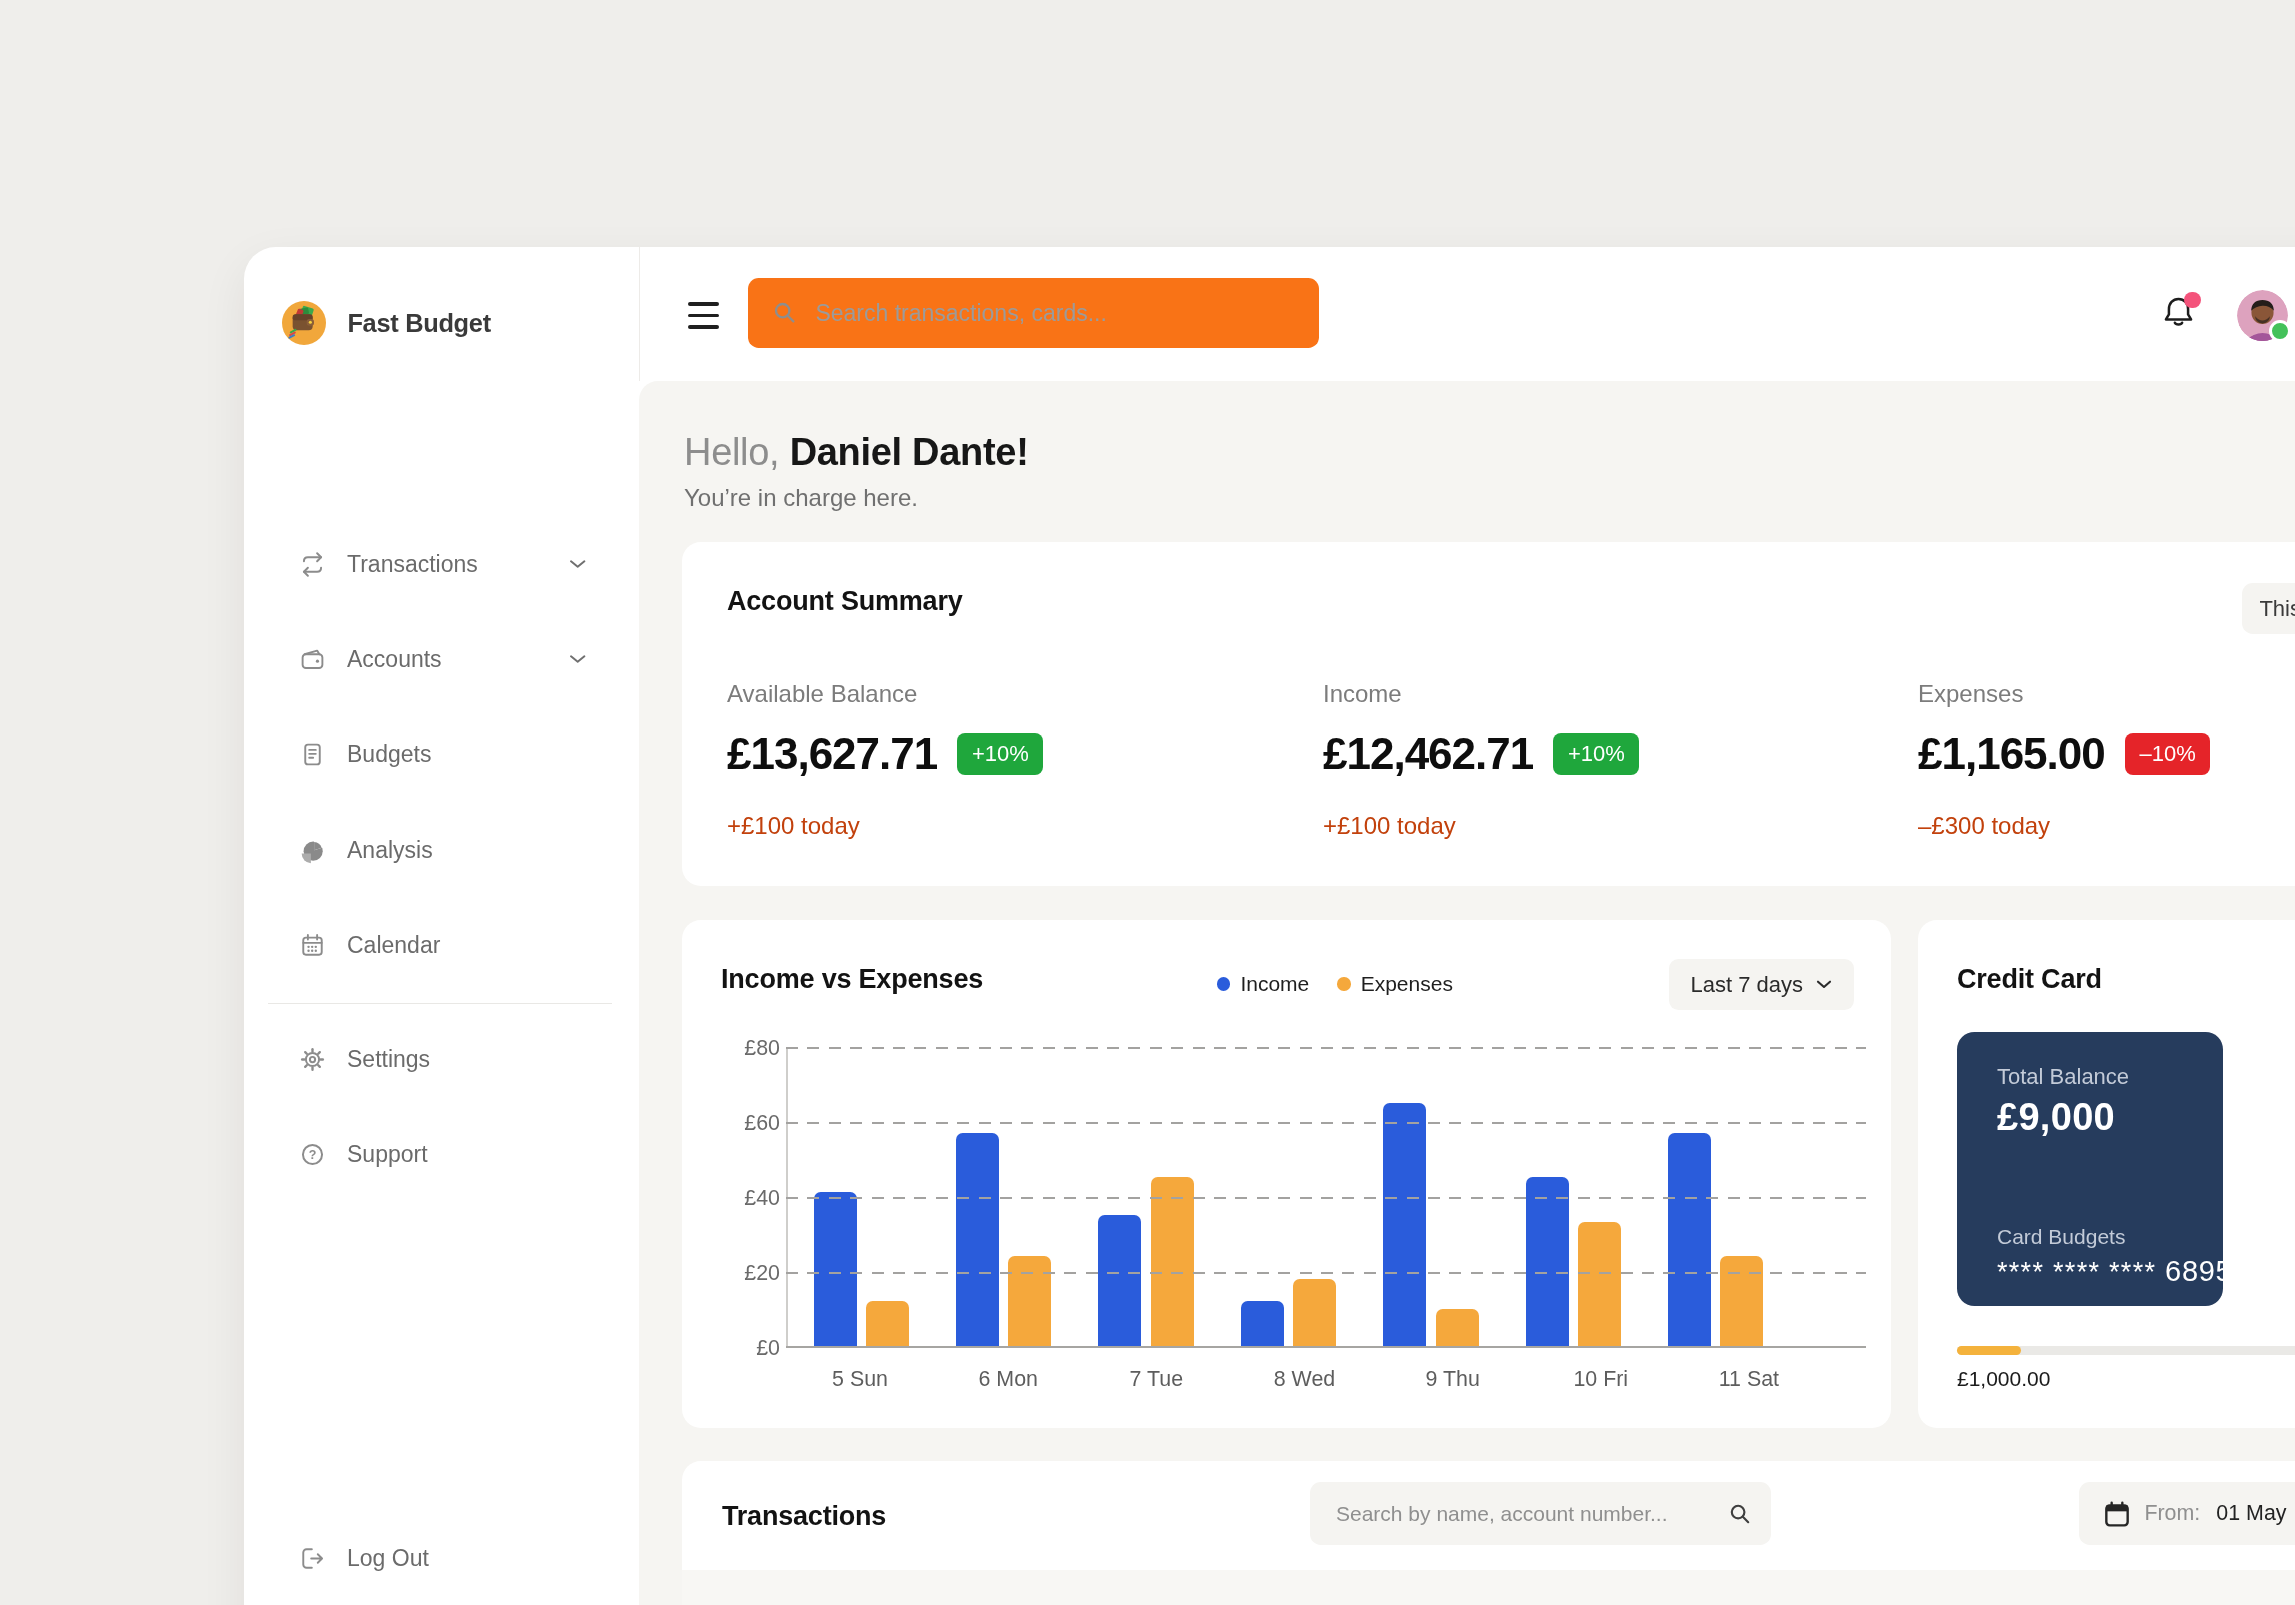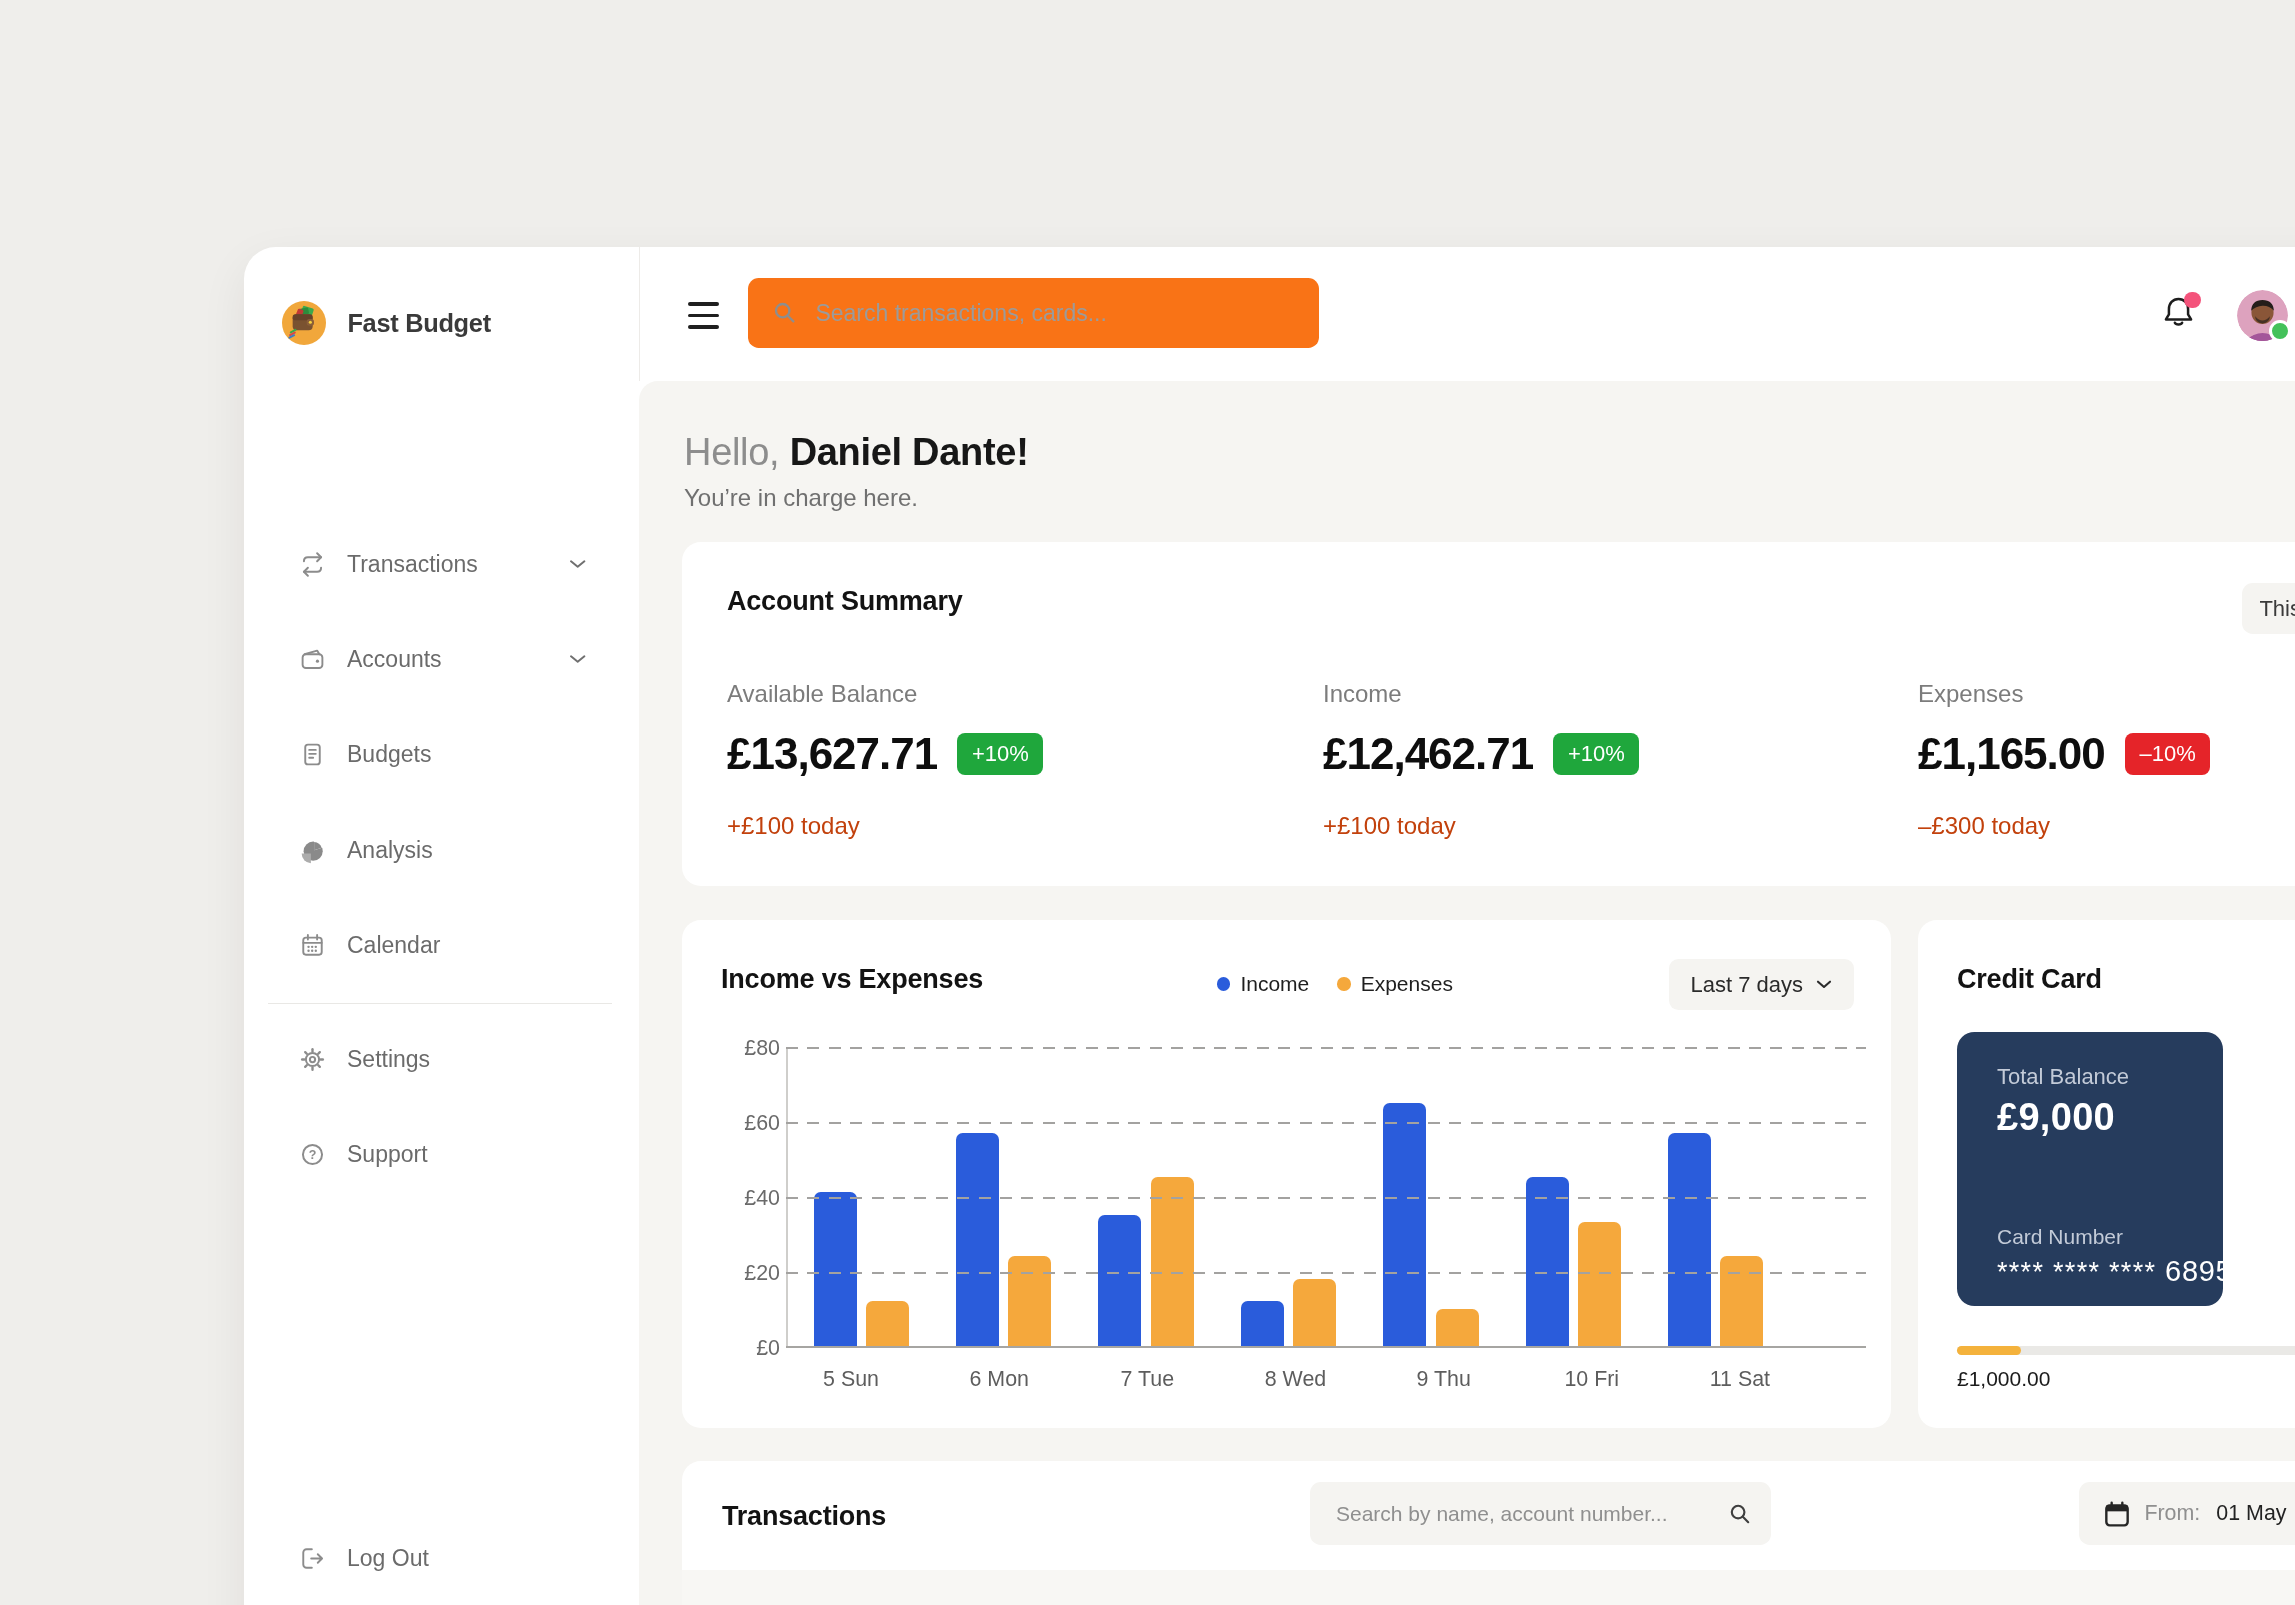--- a/index.html
+++ b/index.html
@@ -72,21 +72,21 @@
   .chart-y-axis{position:absolute;left:20px;top:128px;width:78px;height:300px;}
   .y-tick-label{position:absolute;right:0;font-size:21.4px;color:#6A6A6A;white-space:nowrap;line-height:24px;}
   .chart-plot{position:absolute;left:104px;top:128px;width:1080px;height:300px;}
   .axis-left{position:absolute;left:0;top:0;width:1.7px;height:300px;background:#CFCECB;}
   .baseline{position:absolute;left:0;bottom:0;width:100%;height:2px;background:#A6A5A2;}
   .gridline{position:absolute;left:0;width:100%;height:2px;
             background:repeating-linear-gradient(to right,#A3A2A0 0 12px,transparent 12px 21.4px);}
   .chart-bars{position:absolute;left:4px;bottom:2px;width:997px;height:298px;display:flex;align-items:flex-end;}
   .bar-group{flex:1;display:flex;justify-content:center;align-items:flex-end;gap:9.4px;}
   .bar{width:43px;border-radius:6.7px 6.7px 0 0;}
-  .chart-x-labels{position:absolute;left:115px;top:447px;width:997px;display:flex;gap:40px;}
+  .chart-x-labels{position:absolute;left:124px;top:447px;width:997px;display:flex;gap:40px;}
   .x-tick-label{flex:1;text-align:center;font-size:21.4px;color:#5D5D5D;white-space:nowrap;}
 
   
   .credit-panel{left:1918px;top:920px;width:512px;height:508px;}
   .navy-card{position:absolute;left:39px;top:112px;width:266px;height:274px;border-radius:17.4px;background:#263C5D;}
   .navy-label{position:absolute;left:40px;font-size:22px;color:#C3CBD8;white-space:nowrap;}
   .navy-balance{position:absolute;left:40px;top:64px;font-size:38px;font-weight:700;color:#FFFFFF;letter-spacing:0.3px;}
   .navy-number{position:absolute;left:40px;top:223px;font-size:27px;color:#FFFFFF;letter-spacing:1.3px;white-space:nowrap;}
   .progress-track{position:absolute;left:39px;top:426px;width:428px;height:9.4px;border-radius:5.4px;background:#EAE9E6;}
   .progress-fill{position:absolute;left:0;top:0;height:9.4px;border-radius:5.4px;background:#F4B23C;width:64px;}
@@ -403,21 +403,21 @@
         <div class="x-tick-label">11 Sat</div>
       </div>
   </div>
 
   <div class="abs card credit-panel">
     <div class="abs card-title" style="left:39px;top:44px;">Credit Card</div>
 
     <div class="navy-card">
       <div class="navy-label" style="top:32px;">Total Balance</div>
       <div class="navy-balance">£9,000</div>
-      <div class="navy-label" style="top:193px;font-size:21px;">Card Number</div>
+      <div class="navy-label" style="top:193px;font-size:21px;">Card Budgets</div>
       <div class="navy-number">
         <span>**** **** ****</span>
         <span style="font-size:29px;letter-spacing:0.7px;">6895</span>
       </div>
     </div>
 
     <div class="progress-track">
       <div class="progress-fill"></div>
     </div>
     <div class="progress-amount">£1,000.00</div>

